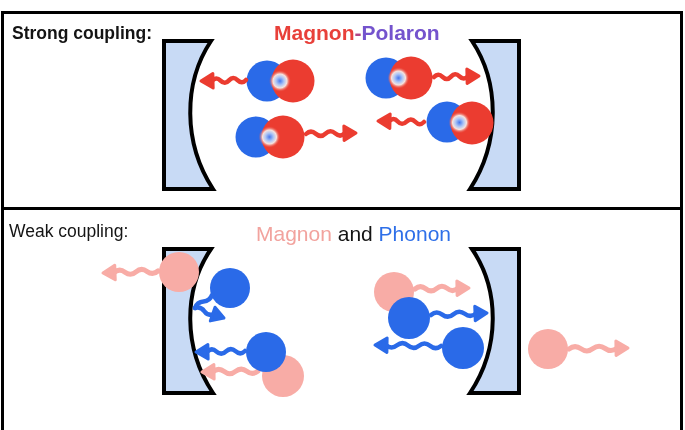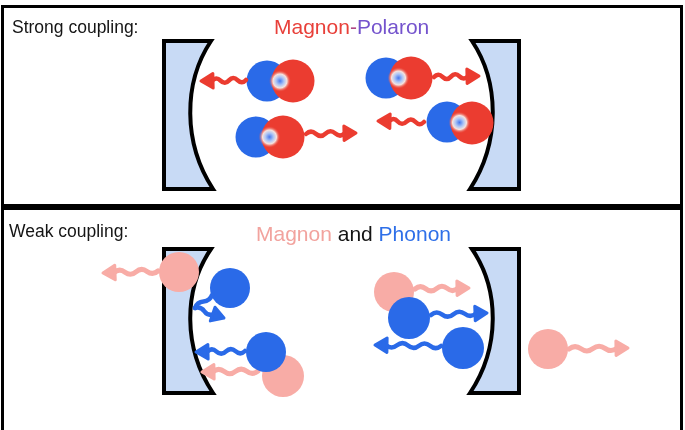--- a/index.html
+++ b/index.html
@@ -4,21 +4,21 @@
 <style>
   html,body{margin:0;padding:0;background:#ffffff;}
   #canvas{
     position:relative;width:685px;height:430px;background:#ffffff;overflow:hidden;
     font-family:"Liberation Sans", sans-serif;
   }
   .panel{
     position:absolute;left:1px;width:682px;background:#ffffff;
     border:3px solid #000;box-sizing:border-box;
   }
-  .panel-strong{top:5px;height:202px;}
+  .panel-strong{top:11px;height:202px;font-weight:bold;}
   .panel-weak{top:207px;height:282px;}
   .panel-label{
     position:absolute;font-size:17.5px;line-height:1.2;color:#141414;white-space:nowrap;
   }
   .panel-title{
     position:absolute;font-size:21px;line-height:1.2;white-space:nowrap;
   }
   .panel-strong .panel-label{left:8px;top:9px;}
   .panel-strong .panel-title{left:270px;top:6px;}
   .panel-weak .panel-label{left:5px;top:11px;}

